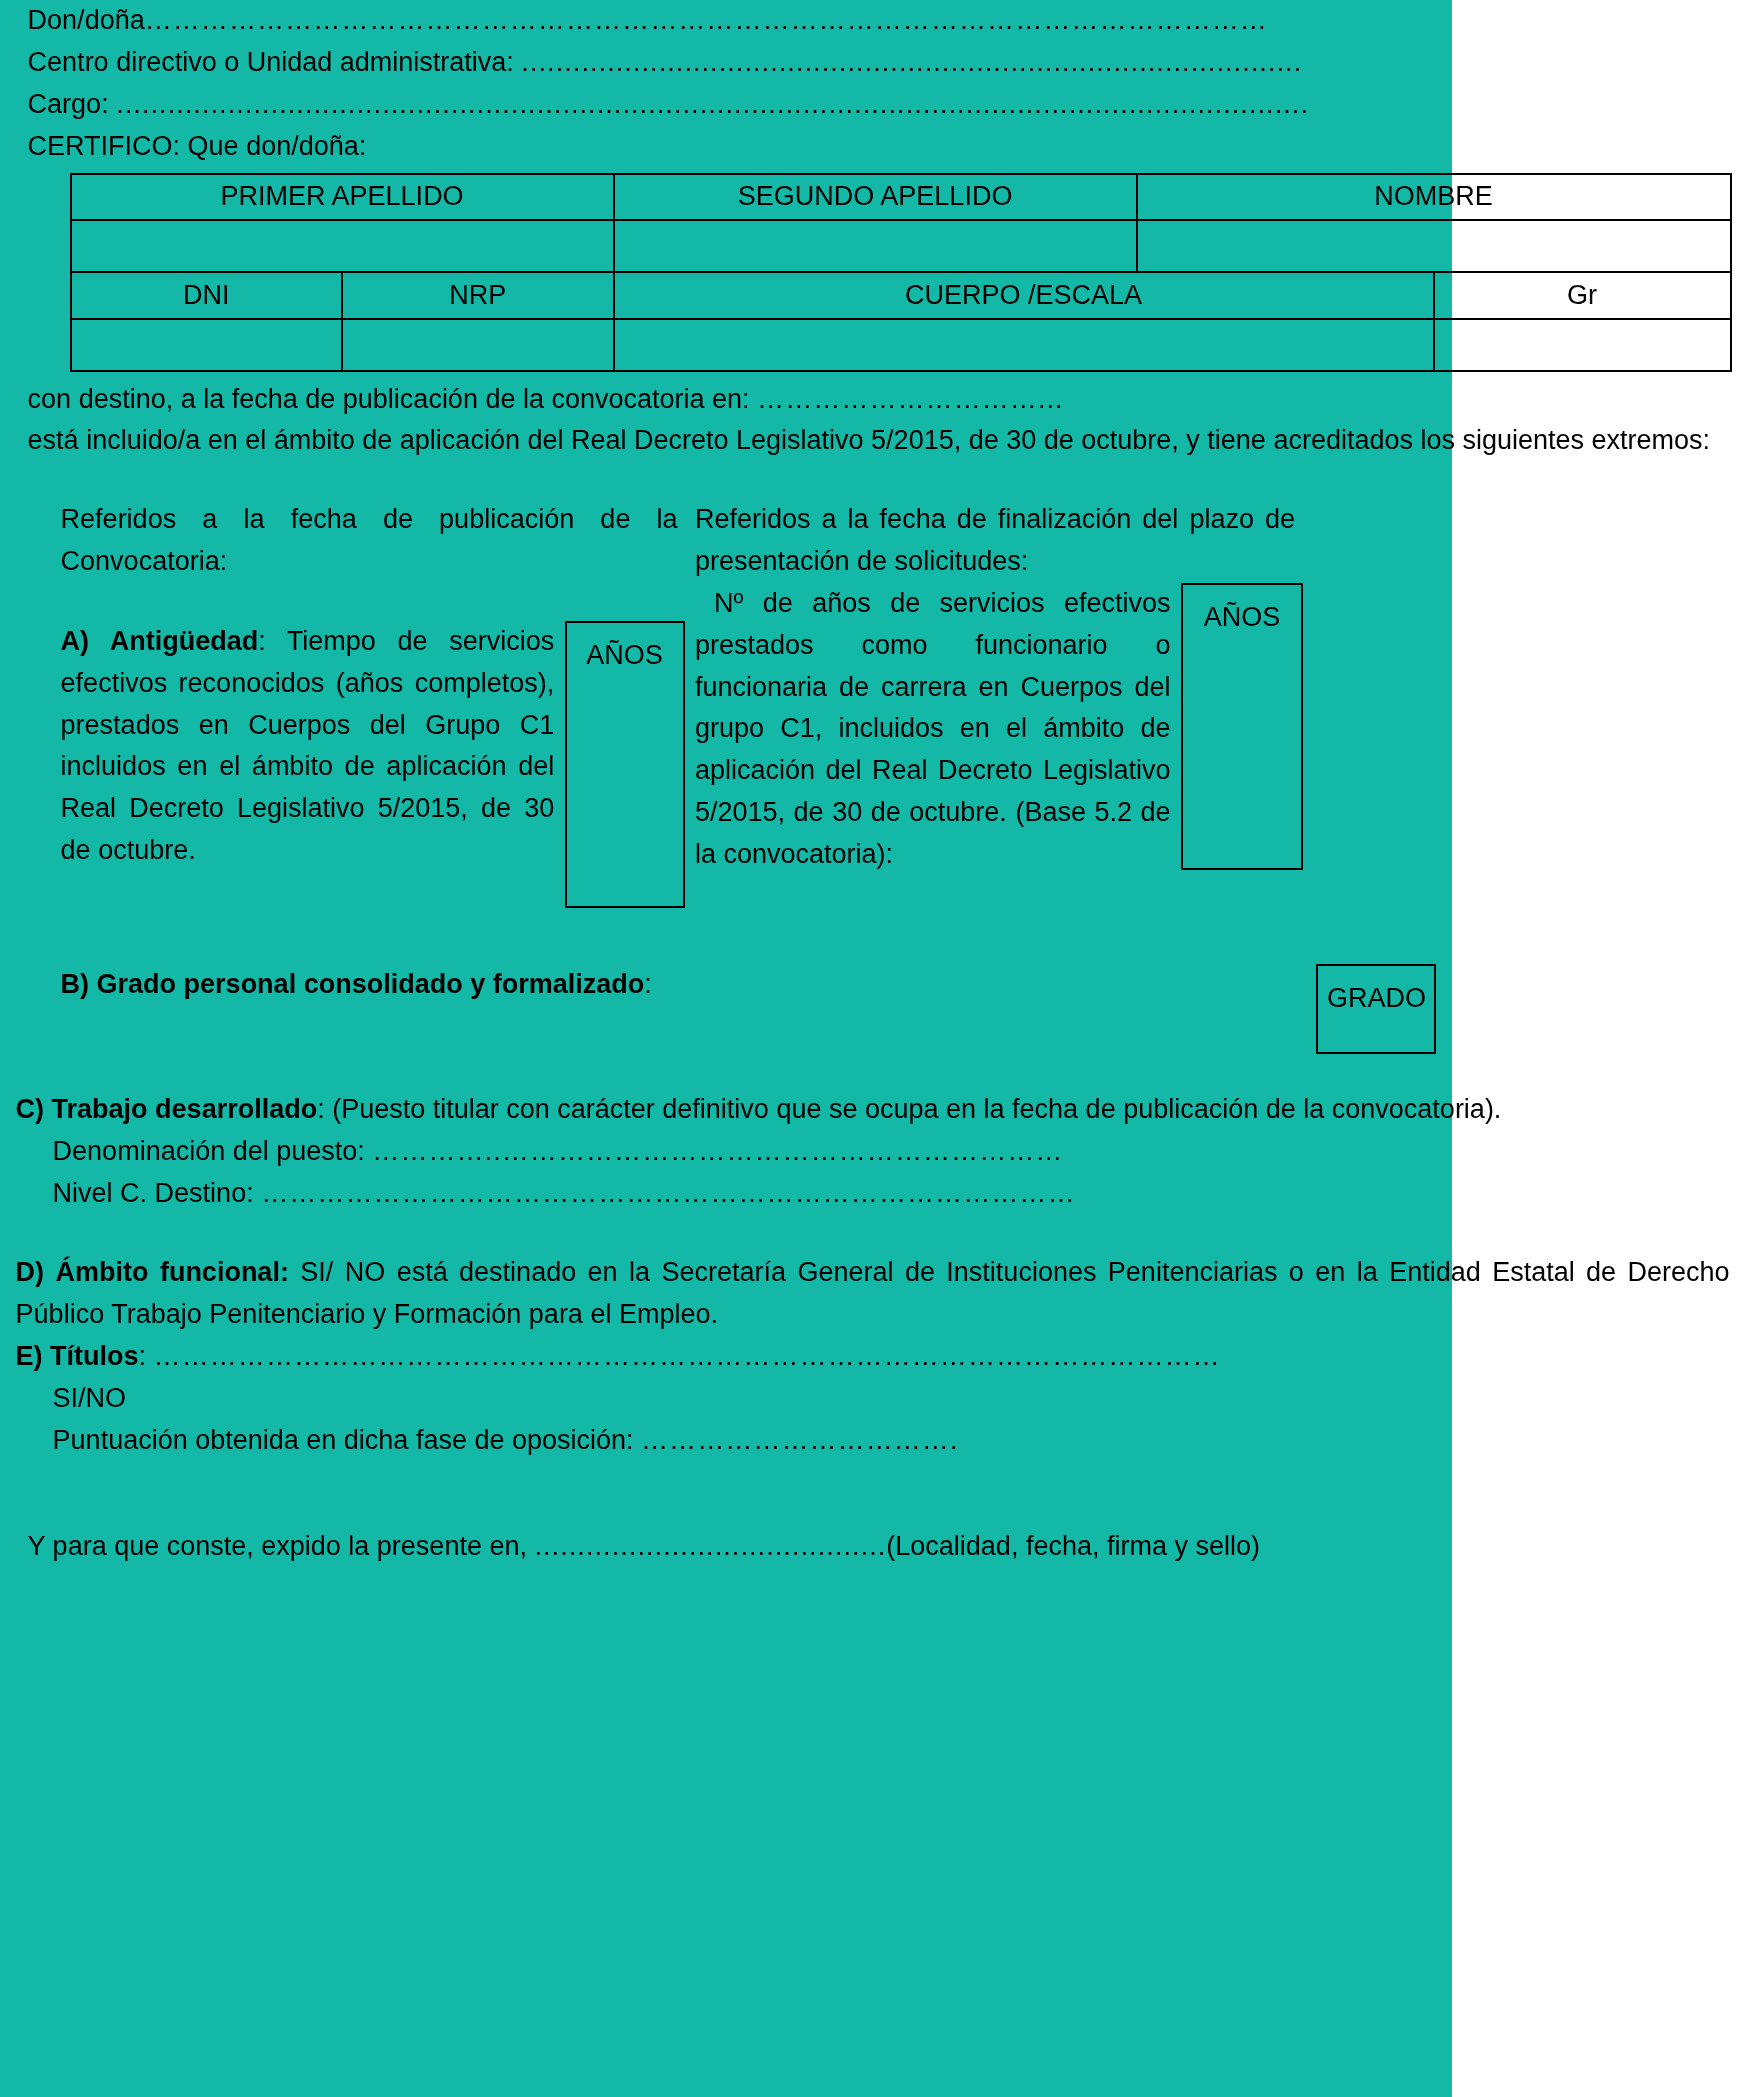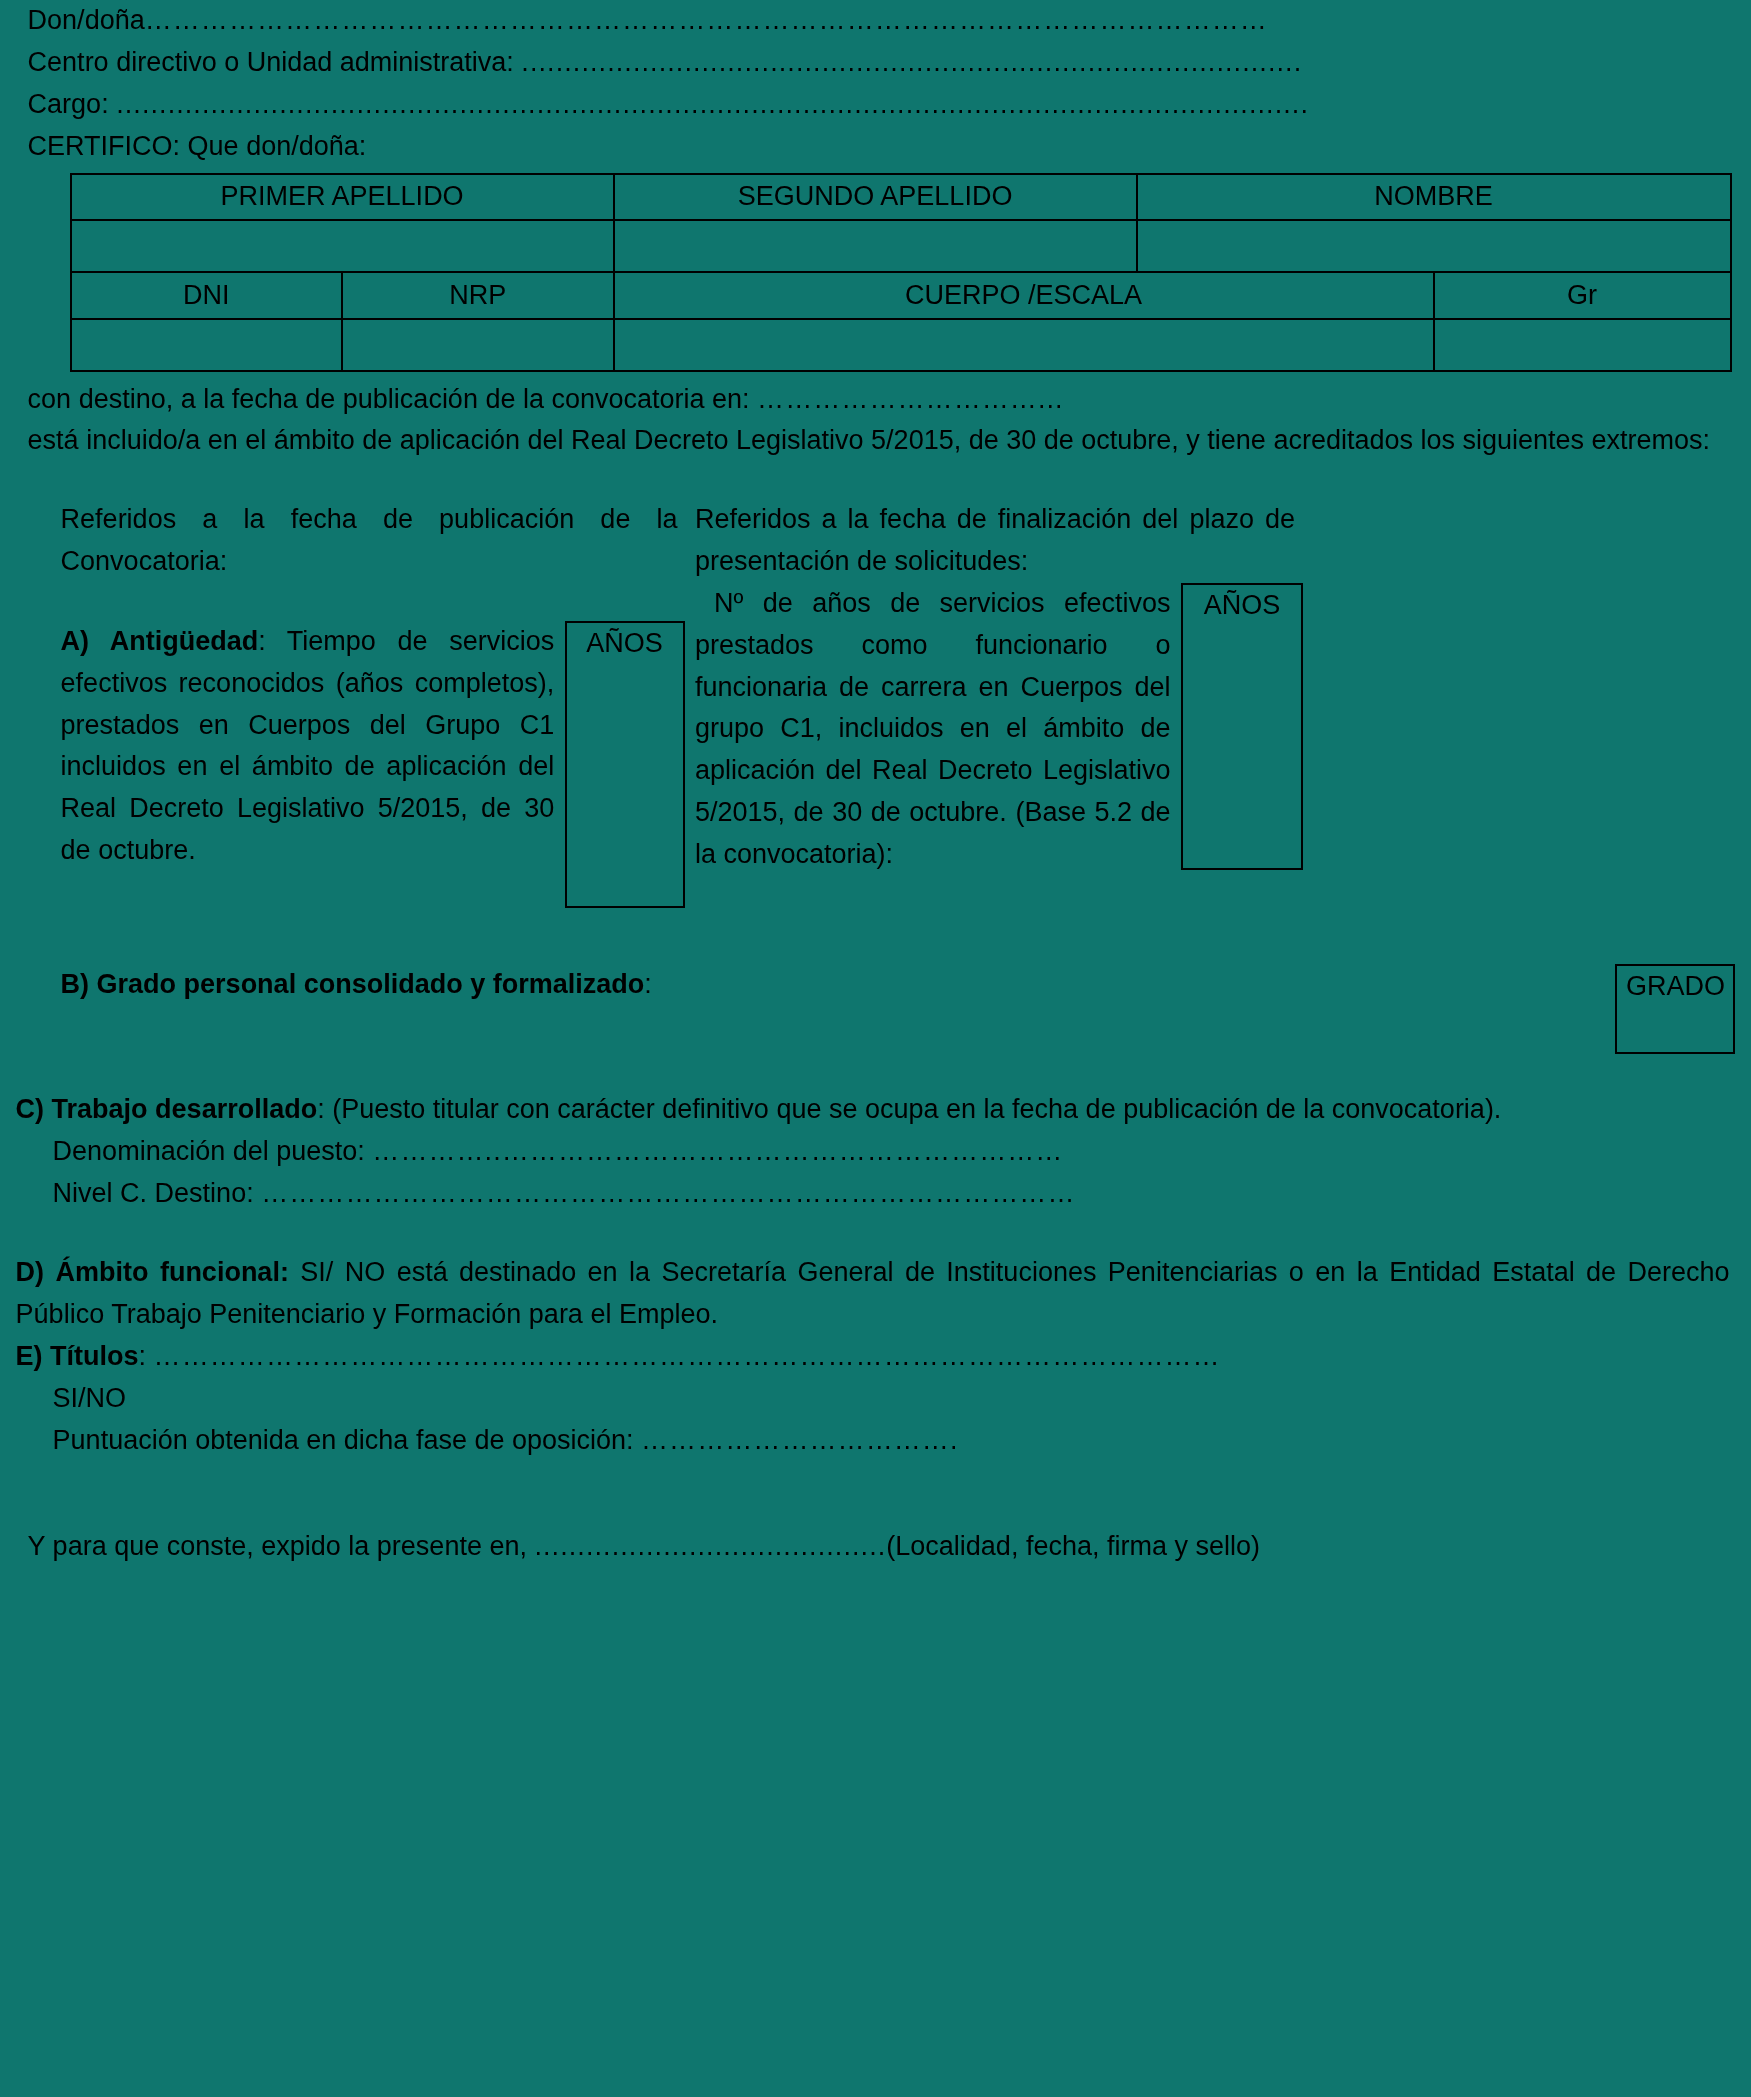--- a/index.html
+++ b/index.html
@@ -6,23 +6,23 @@
     margin: 0;
     padding: 0;
     background: #ffffff;
   }
   body {
     font-family: "Liberation Sans", sans-serif;
     color: #000000;
   }
   .page {
     position: relative;
-    width: 1751px;
+    width: 1452px;
     min-height: 2098px;
-    background: #0f766e;
+    background: #14b8a6;
     box-sizing: border-box;
     padding: 0px 15.6px 0 15.6px;
     font-size: 27px;
     line-height: 1.52;
   }
   .line {
     white-space: nowrap;
     overflow: hidden;
   }
   .dots-fill {
@@ -76,21 +76,21 @@
     font-size: 27px;
     line-height: 1.55;
     hyphens: none;
   }
 
   .box {
     border: 2.6px solid #000;
     box-sizing: border-box;
     text-align: center;
     font-size: 27px;
-    padding-top: 0;
+    padding-top: 12px;
   }
 
   .row-a {
     display: flex;
     align-items: flex-start;
   }
 
   .anos-box-left {
     width: 120px;
     height: 287px;

